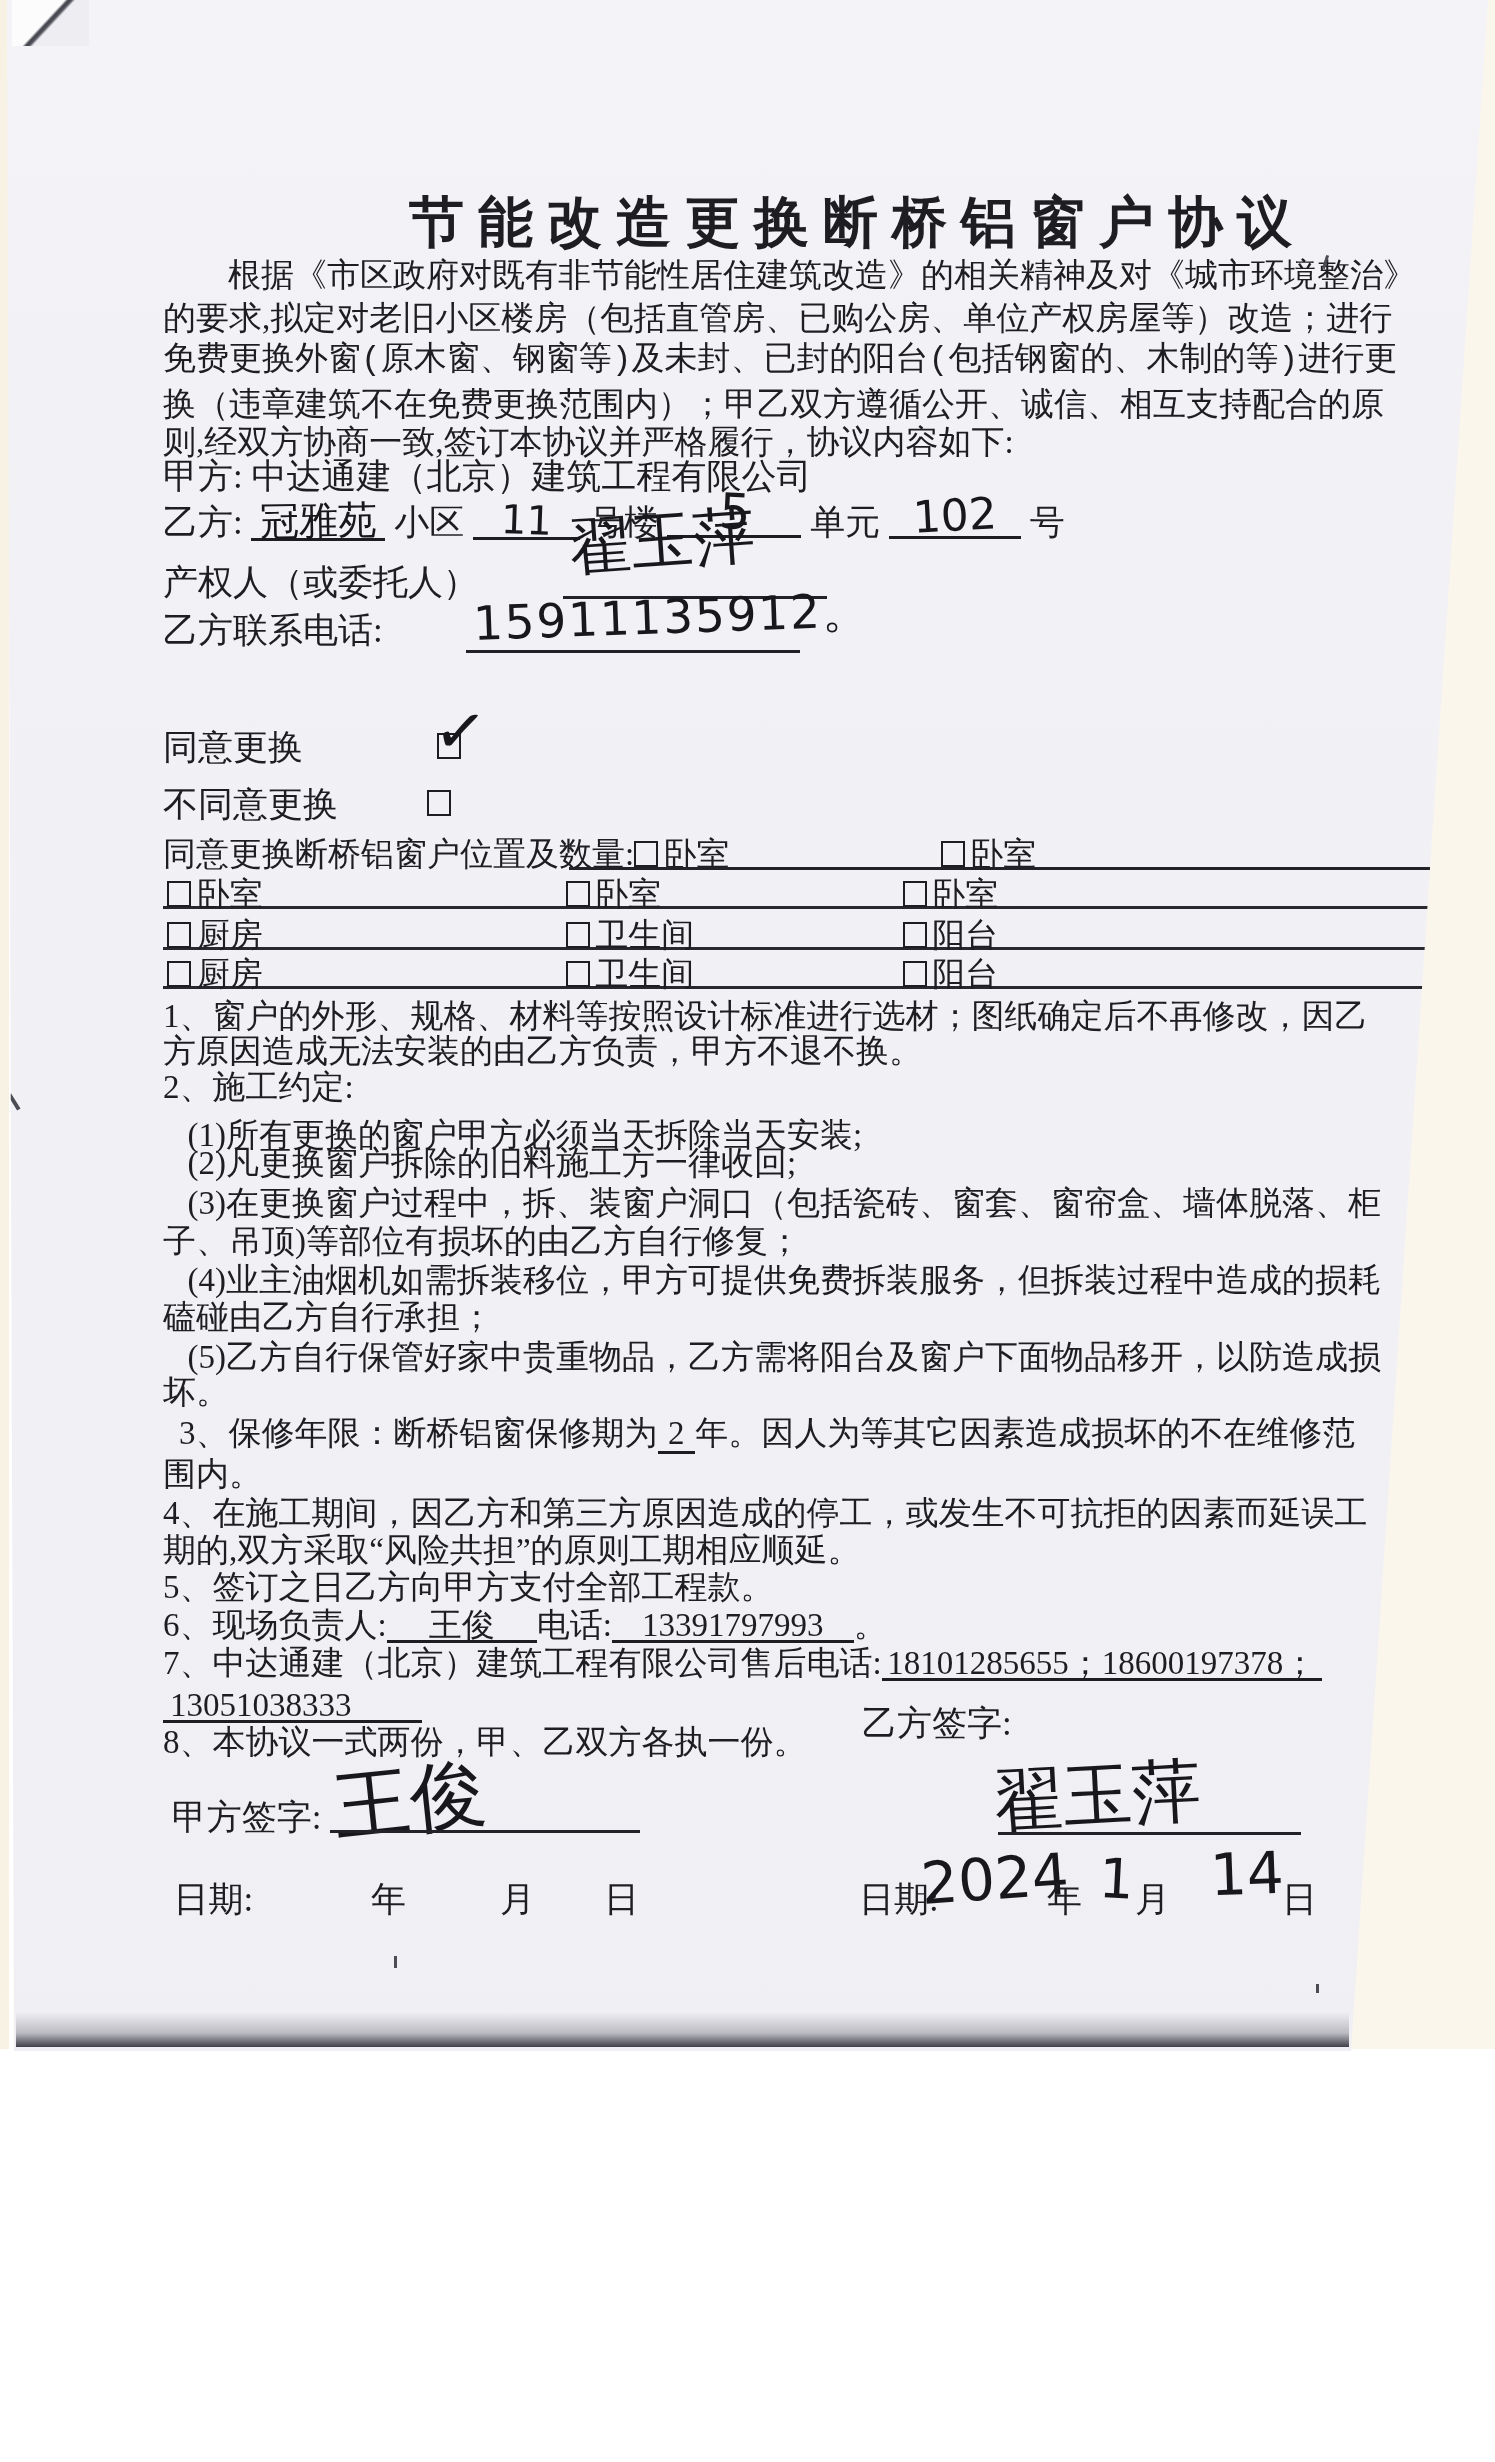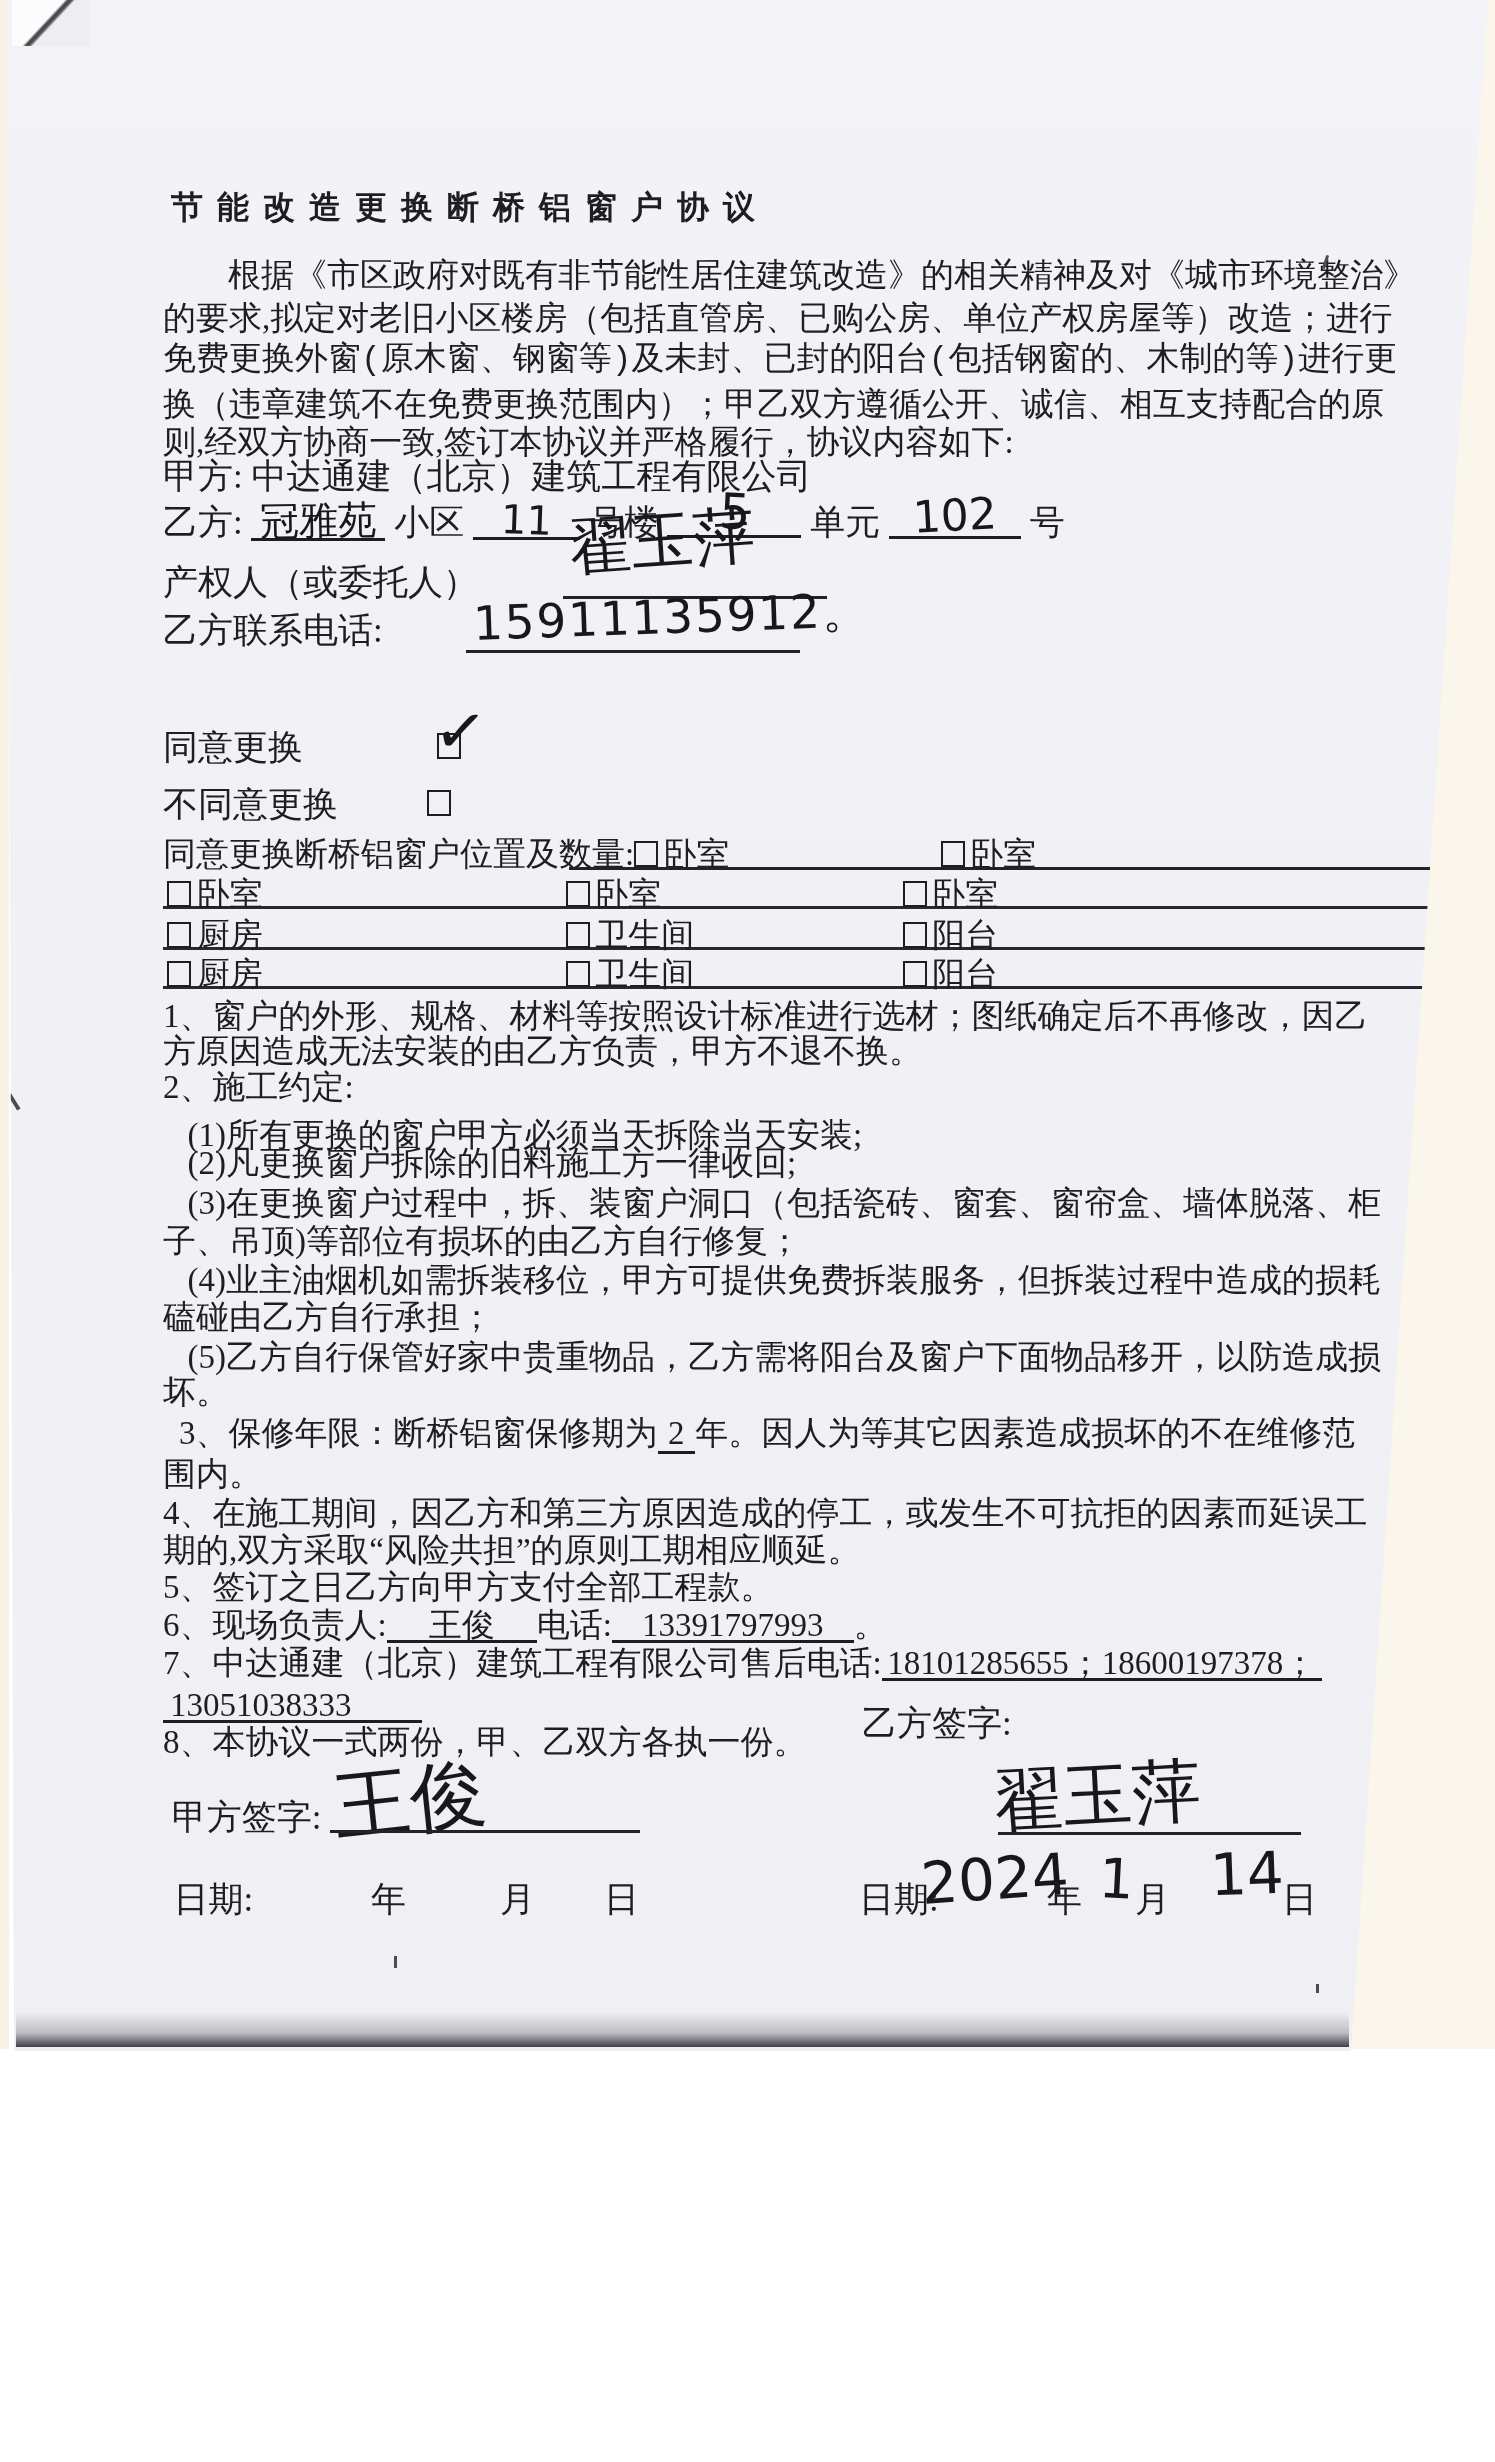--- a/index.html
+++ b/index.html
@@ -22,23 +22,23 @@
   .corner-fold{position:absolute;left:12.3px;top:0;width:77px;height:46px;
         background:linear-gradient(133deg,#fcfcfd 44%,#43434c 47%,#54545e 50%,#ededf2 53%);}
 
   .scan-bottom{position:absolute;left:16px;top:2012px;width:1333px;height:35px;
         background:linear-gradient(to bottom,rgba(110,110,120,0) 0%,rgba(90,90,100,0.35) 60%,rgba(45,45,55,0.9) 100%);}
 
   .speck{position:absolute;background:#4c4c55;}
 
   .content{position:absolute;left:163px;top:0;width:1143px;height:2051px;}
 
-  .title{position:absolute;top:186px;left:8px;width:100%;text-align:left;
+  .title{position:absolute;top:186px;left:0;width:100%;text-align:right;
          font-family:"Liberation Sans","DejaVu Sans",sans-serif;font-weight:bold;
-         font-size:32px;letter-spacing:14px;white-space:nowrap;}
+         font-size:55px;letter-spacing:14px;white-space:nowrap;}
 
   .ln{position:absolute;left:0;font-size:33px;line-height:40px;white-space:nowrap;}
   .form{font-size:35px;}
   .cl{font-size:33px;}
 
   .blank{display:inline-block;border-bottom:3.5px solid var(--ink);text-align:center;
          vertical-align:baseline;height:1.15em;}
   .blank.typed{font-size:33px;}
 
   .hw{display:inline-block;font-family:"DejaVu Sans",sans-serif;color:var(--hand);

